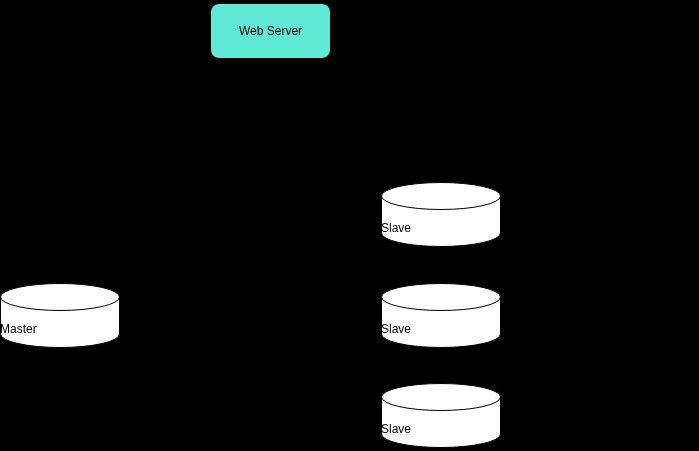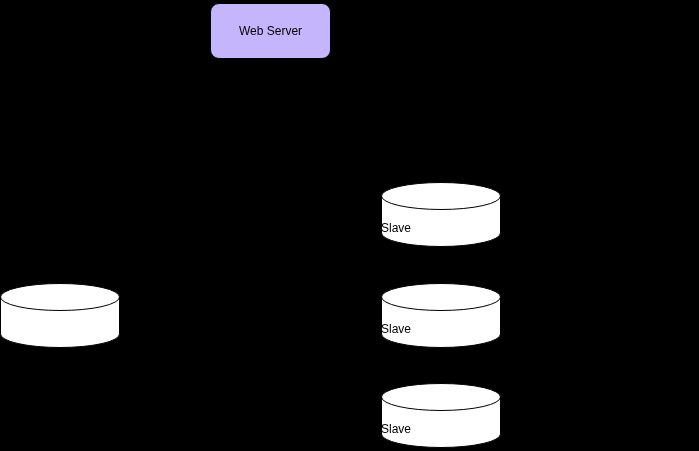--- a/index.html
+++ b/index.html
@@ -17,21 +17,21 @@
   }
   .node {
     position: absolute;
     box-sizing: border-box;
   }
   .rect-node {
     left: 210px;
     top: 3px;
     width: 121px;
     height: 56px;
-    background: #c4b5fd;
+    background: #5eead4;
     border: 1px solid #000000;
     border-radius: 9px;
     display: flex;
     align-items: center;
     justify-content: center;
   }
   .node-label {
     color: #000000;
     font-size: 12px;
     line-height: 1.2;
@@ -69,20 +69,23 @@
 
   <div class="node rect-node">
     <span class="node-label">Web Server</span>
   </div>
 
   <div class="node cylinder cyl-master">
     <svg width="120" height="65" viewBox="0 0 120 65">
       <path d="M 0.5,14 A 59.5,13.5 0 0 1 119.5,14 L 119.5,51 A 59.5,13.5 0 0 1 0.5,51 Z" fill="#ffffff" stroke="#000000" stroke-width="1"></path>
       <path d="M 0.5,14 A 59.5,13.5 0 0 0 119.5,14" fill="none" stroke="#000000" stroke-width="1"></path>
     </svg>
+    <div class="cyl-label">
+      <span class="node-label">Master</span>
+    </div>
   </div>
 
   <div class="node cylinder cyl-slave1">
     <svg width="120" height="65" viewBox="0 0 120 65">
       <path d="M 0.5,14 A 59.5,13.5 0 0 1 119.5,14 L 119.5,51 A 59.5,13.5 0 0 1 0.5,51 Z" fill="#ffffff" stroke="#000000" stroke-width="1"></path>
       <path d="M 0.5,14 A 59.5,13.5 0 0 0 119.5,14" fill="none" stroke="#000000" stroke-width="1"></path>
     </svg>
     <div class="cyl-label">
       <span class="node-label">Slave</span>
     </div>

